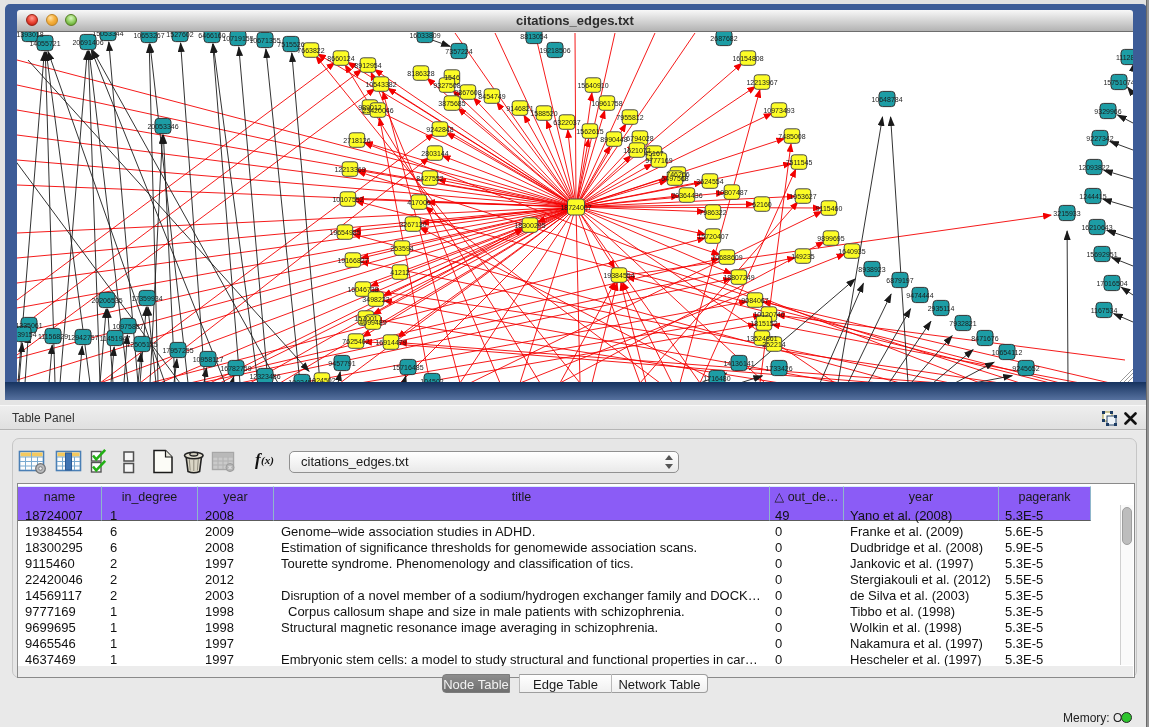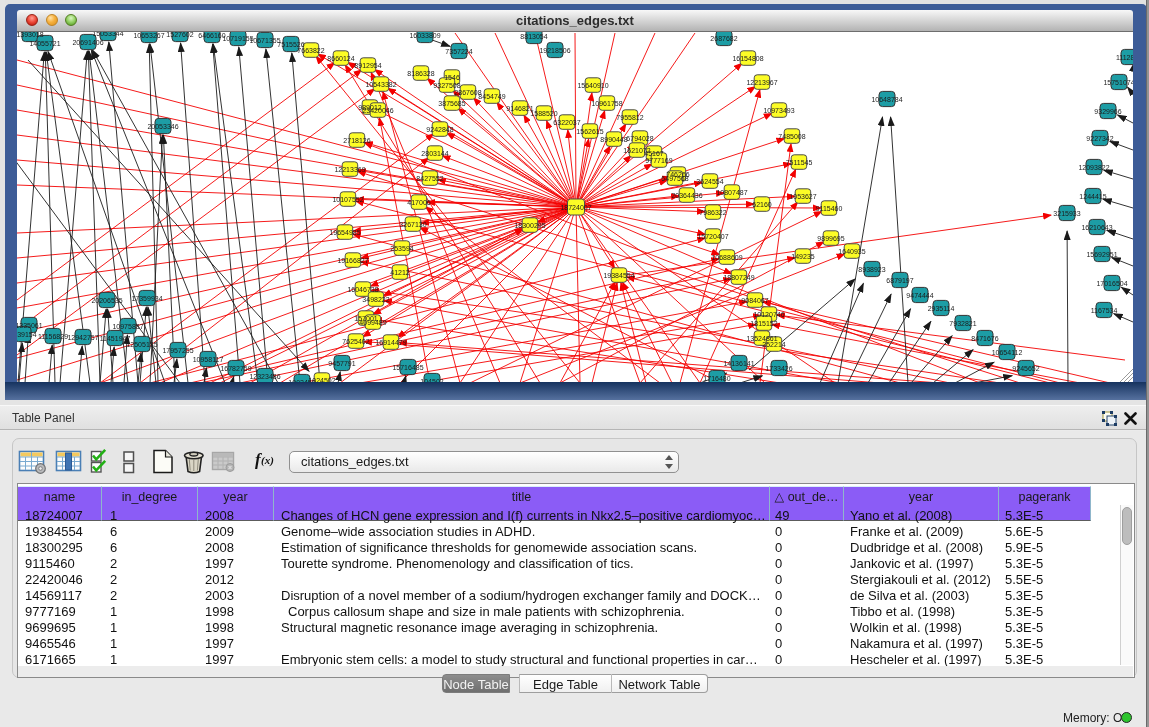--- a/index.html
+++ b/index.html
@@ -644,21 +644,20 @@
 <div class="hcell" style="left:102px;width:96px">in_degree</div>
 <div class="hcell" style="left:198px;width:76px">year</div>
 <div class="hcell" style="left:274px;width:496px">title</div>
 <div class="hcell" style="left:770px;width:74px">△ out_de…</div>
 <div class="hcell" style="left:844px;width:155px">year</div>
 <div class="hcell" style="left:999px;width:92px">pagerank</div>
 <div class="trow" style="top:508px">
     <span style="left:7px">18724007</span>
     <span style="left:92px">1</span>
     <span style="left:187px">2008</span>
-    <span style="left:263px">Changes of HCN gene expression and I(f) currents in Nkx2.5–positive cardiomyoc…</span>
     <span style="left:757px">49</span>
     <span style="left:832px">Yano et al. (2008)</span>
     <span style="left:987px">5.3E-5</span>
   </div>
 <div class="trow" style="top:524px">
     <span style="left:7px">19384554</span>
     <span style="left:92px">6</span>
     <span style="left:187px">2009</span>
     <span style="left:263px">Genome–wide association studies in ADHD.</span>
     <span style="left:757px">0</span>
@@ -720,21 +719,21 @@
   </div>
 <div class="trow" style="top:636px">
     <span style="left:7px">9465546</span>
     <span style="left:92px">1</span>
     <span style="left:187px">1997</span>
     <span style="left:757px">0</span>
     <span style="left:832px">Nakamura et al. (1997)</span>
     <span style="left:987px">5.3E-5</span>
   </div>
 <div class="trow" style="top:652px">
-    <span style="left:7px">6171665</span>
+    <span style="left:7px">4637469</span>
     <span style="left:92px">1</span>
     <span style="left:187px">1997</span>
     <span style="left:263px">Embryonic stem cells: a model to study structural and functional properties in car…</span>
     <span style="left:757px">0</span>
     <span style="left:832px">Hescheler et al. (1997)</span>
     <span style="left:987px">5.3E-5</span>
   </div>
 <div class="abs" id="vsb"></div>
 <div class="abs" id="vsbthumb"></div>
 <div class="abs" id="hscroll"></div>

